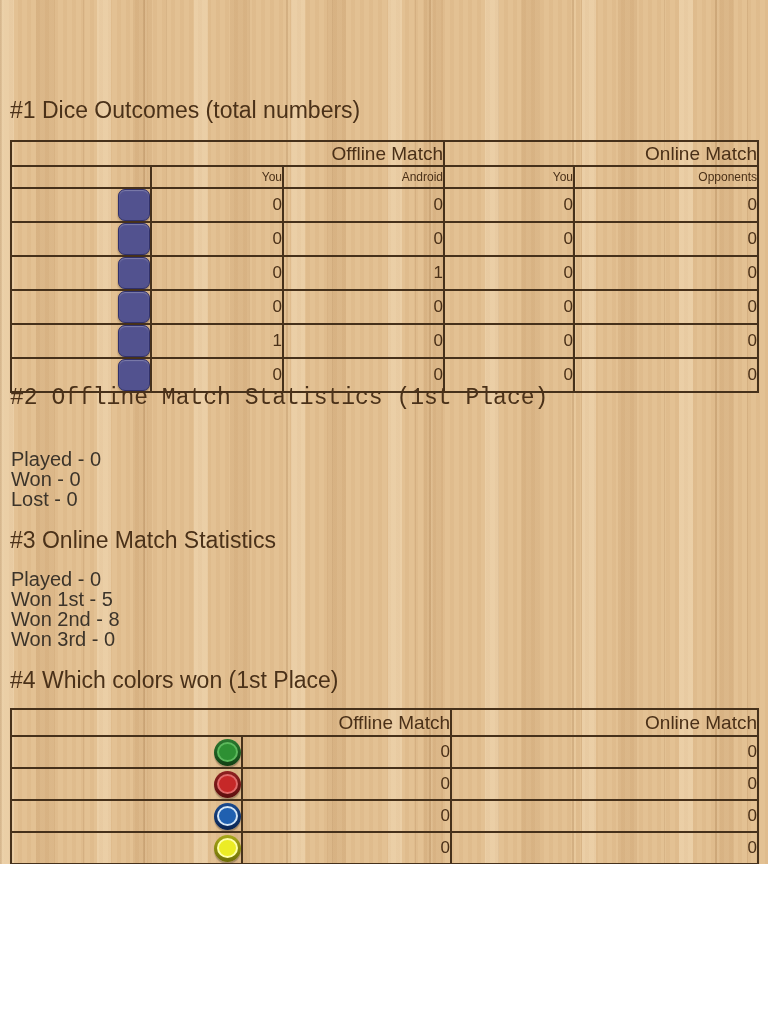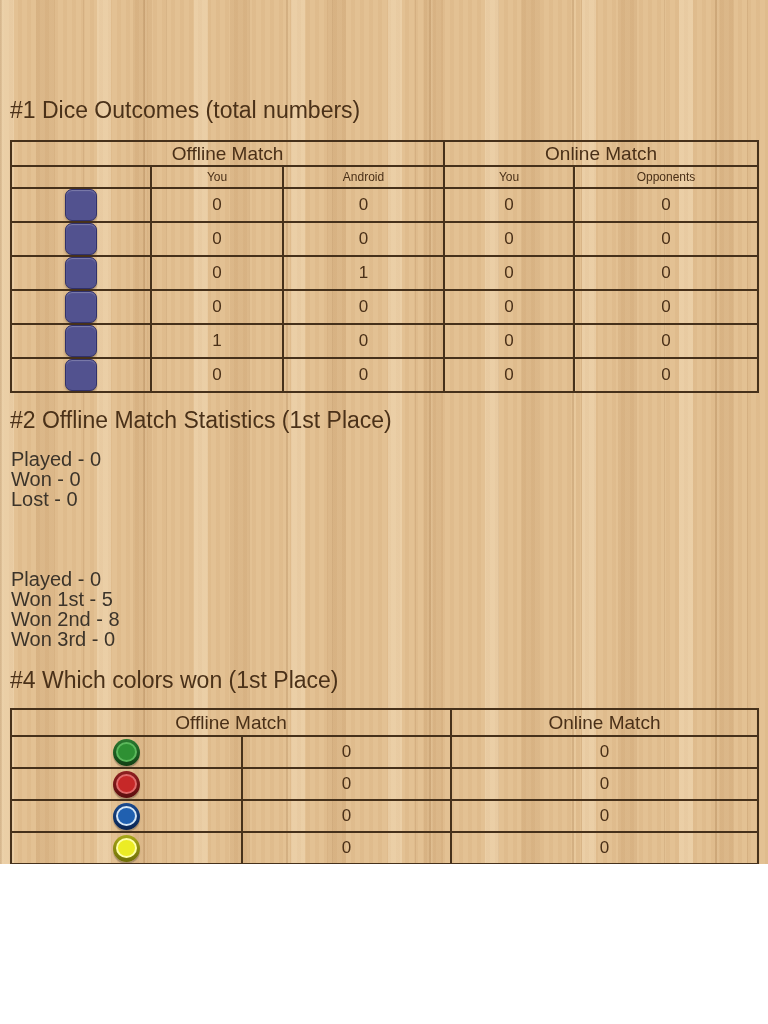--- a/index.html
+++ b/index.html
@@ -7,25 +7,25 @@
     position:relative; width:768px; height:864px; overflow:hidden;
     font-family:"Liberation Sans",sans-serif;
     background-color:#e3c193;
     background-image:
       repeating-linear-gradient(90deg, rgba(255,242,215,0.28) 0 14px, rgba(0,0,0,0) 14px 36px, rgba(152,98,46,0.10) 36px 55px, rgba(0,0,0,0) 55px 97px),
       repeating-linear-gradient(90deg, rgba(118,70,26,0.14) 0 2px, rgba(255,236,200,0.16) 2px 4px, rgba(0,0,0,0) 4px 143px),
       repeating-linear-gradient(90deg, rgba(118,70,26,0.10) 0 1px, rgba(0,0,0,0) 1px 83px),
       repeating-linear-gradient(90deg, rgba(172,116,60,0.07) 0 4px, rgba(0,0,0,0) 4px 9px);
   }
   .title{position:absolute; left:10px; margin:0; font-size:23px; font-weight:400; color:#4a3119; white-space:nowrap;}
-  .t1{top:97px;} .t2{top:407px;} .t3{top:527px;} .t4{top:667px;}
+  .t1{top:97px;} .t2{top:385px;font-family:Liberation Mono, monospace;} .t3{top:527px;} .t4{top:667px;}
   .stats{position:absolute; left:11px; color:#3c342a; font-size:20px; line-height:20px;}
   .s1{top:449px;} .s2{top:569px;}
   .tbl{position:absolute; left:10px; border-collapse:collapse; table-layout:fixed; color:#4a3018;}
-  .tbl th,.tbl td{border:2px solid #46311b; text-align:center; font-weight:400; padding:0; overflow:hidden;}
+  .tbl th,.tbl td{border:2px solid #46311b; text-align:right; font-weight:400; padding:0; overflow:hidden;}
   .tbl1{top:140px; width:747px;}
   .tbl2{top:708px; width:747px;}
   .ghead th{height:23px; font-size:19px;}
   .shead th{height:20px; font-size:12px;}
   .drow td{height:30px; font-size:17px;}
   .tbl2 .ghead th{height:25px;}
   .tbl2 .drow td{height:30px;}
 
   
   .die{display:inline-block; vertical-align:middle; width:30px; height:30px; border-radius:7px;
@@ -155,20 +155,21 @@
   </tbody>
     </table>
 
   <div class="title t2">#2 Offline Match Statistics (1st Place)</div>
   <div class="stats s1">
     <div>Played - 0</div>
     <div>Won - 0</div>
     <div>Lost - 0</div>
   </div>
 
+  <div class="title t3">#3 Online Match Statistics</div>
   <div class="stats s2">
     <div>Played - 0</div>
     <div>Won 1st - 5</div>
     <div>Won 2nd - 8</div>
     <div>Won 3rd - 0</div>
   </div>
 
   <div class="title t4">#4 Which colors won (1st Place)</div>
 
   <table class="tbl tbl2">

